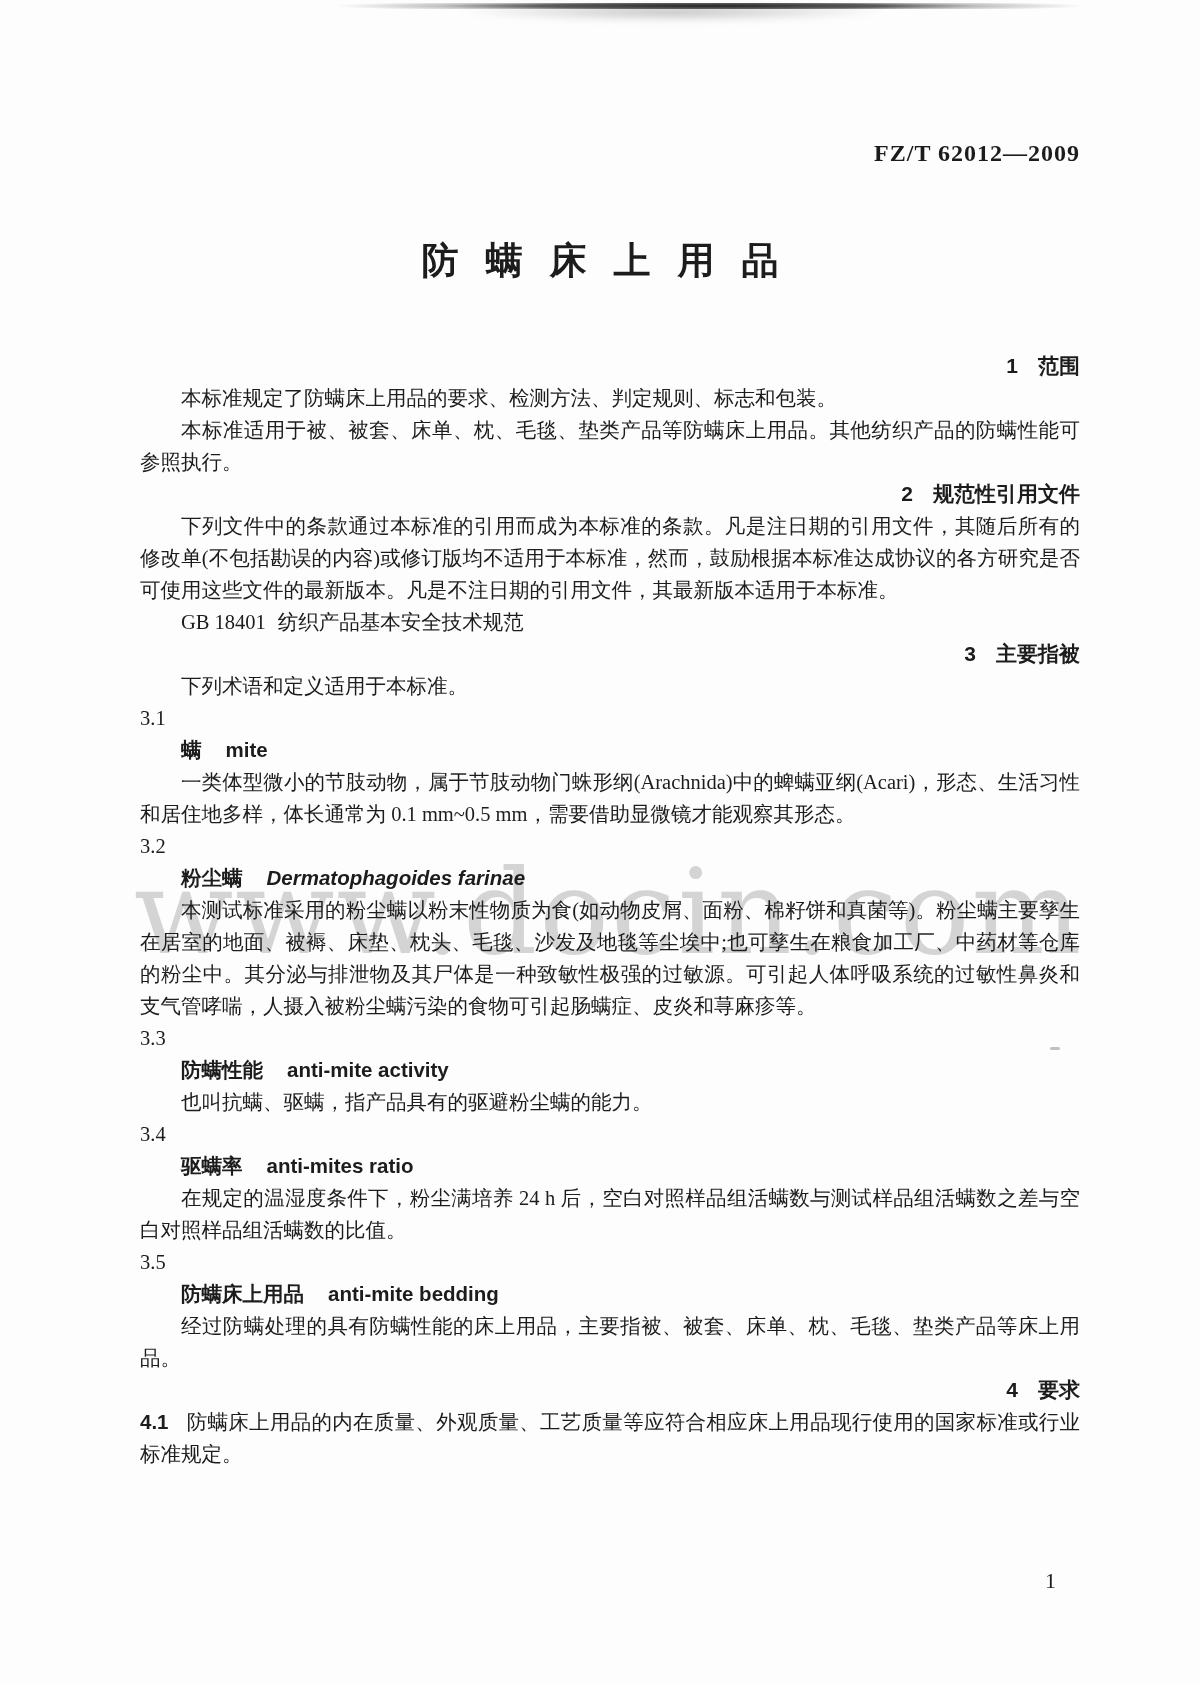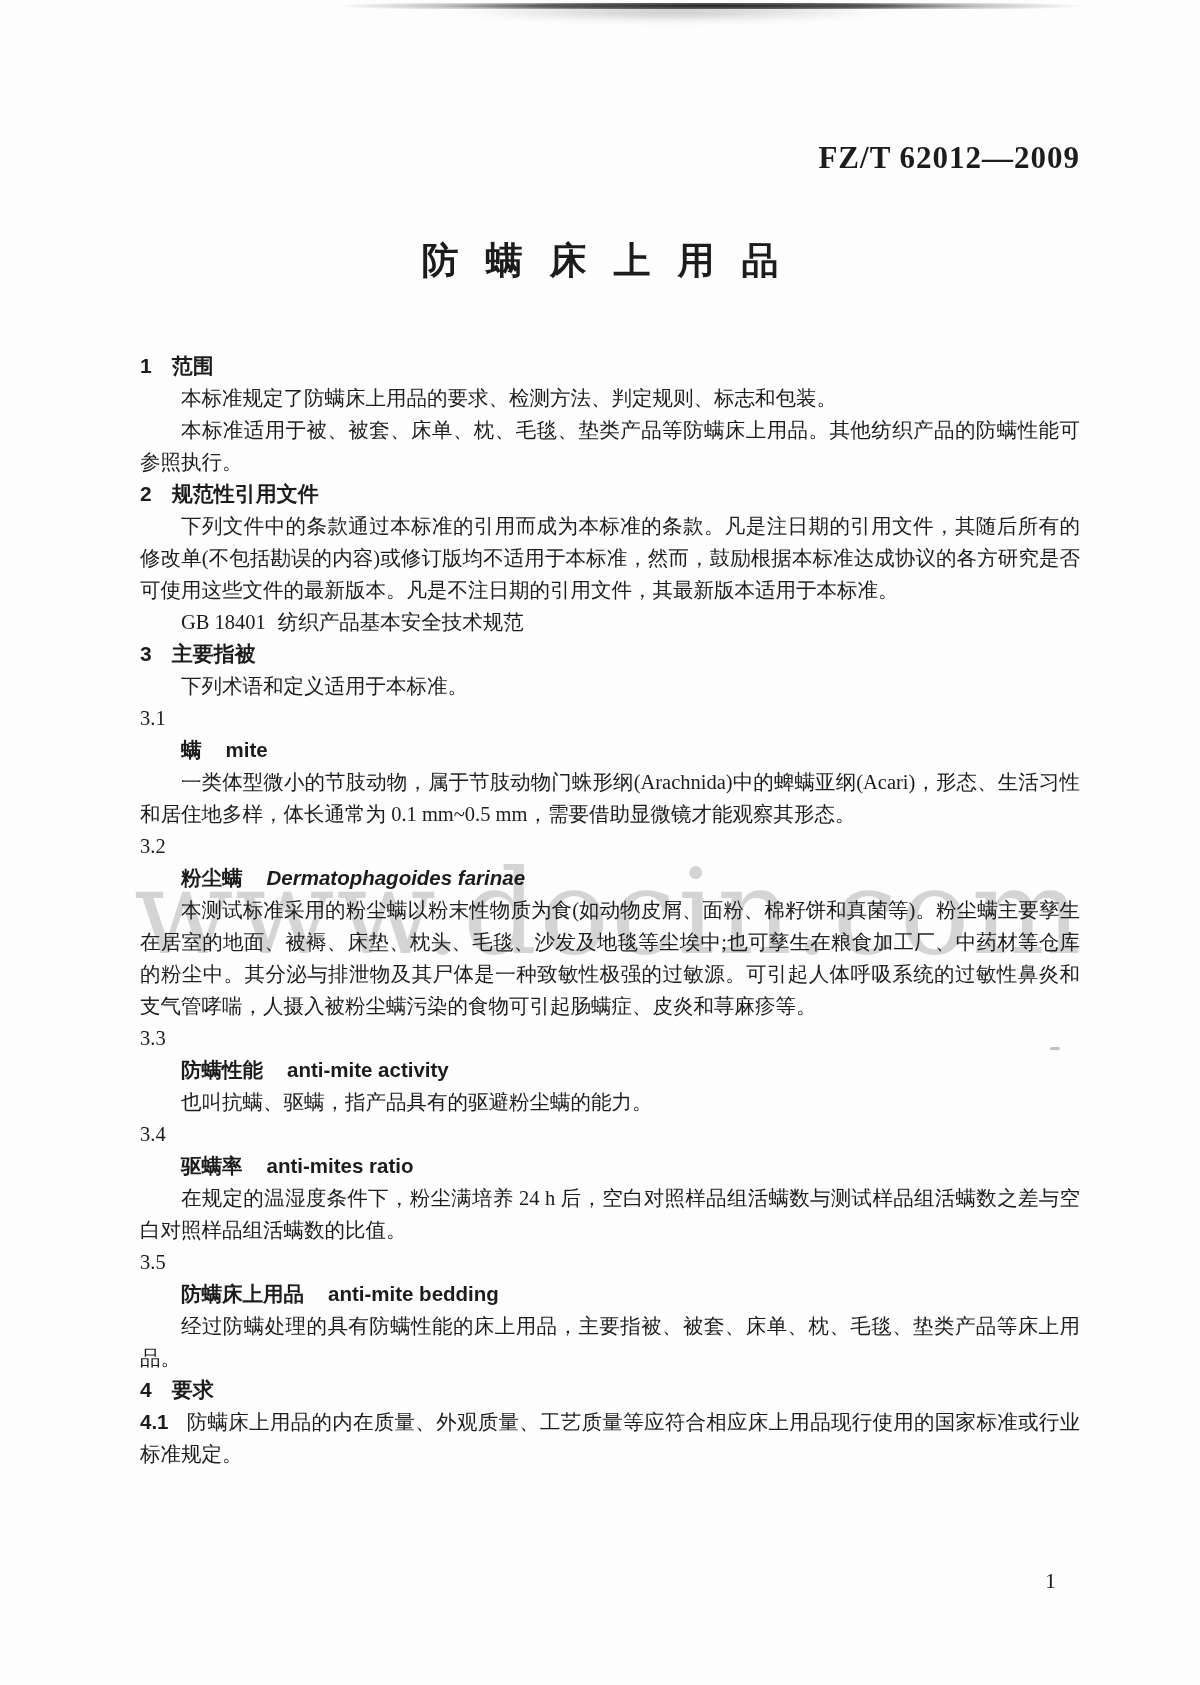--- a/index.html
+++ b/index.html
@@ -20,21 +20,21 @@
   }
   .smudge-shadow {
     position:absolute; top:7px; left:90px; width:540px; height:26px;
     background:radial-gradient(ellipse 50% 55% at 45% 15%,
       rgba(100,100,100,0.38) 0%, rgba(150,150,150,0.18) 55%, rgba(200,200,200,0) 80%);
     filter:blur(3px);
   }
 
   .std-code {
     position:absolute; top:140px; left:0; width:1080px; text-align:right;
-    font-size:31px; font-weight:bold; letter-spacing:1px;
+    font-size:24px; font-weight:bold; letter-spacing:1px;
   }
 
   .doc-title {
     position:absolute; top:236px; left:0; width:100%;
     text-align:center; font-size:37px; font-weight:bold;
     letter-spacing:27px; text-indent:27px; white-space:nowrap;
   }
 
   .watermark {
     position:absolute; top:854px; left:134px; z-index:0;
@@ -46,21 +46,21 @@
 
   .content {
     position:absolute; top:350px; left:140px; width:940px; z-index:1;
     font-size:20.5px; line-height:32px; text-align:justify;
   }
   .content p { margin:0; }
 
   .sec-h {
     margin:22px 0 15px 0; font-size:21px; font-weight:bold;
     font-family:"Liberation Sans","DejaVu Sans",sans-serif;
-    text-align:left;
+    text-align:right;
   }
   .sec-h:first-child { margin-top:0; }
   .sec-no { margin-right:20px; }
 
   .para { text-indent:2em; }
 
   .ref-line { padding-left:41px; }
   .ref-code { margin-right:12px; }
 
   .term-num { font-size:20.5px; }

